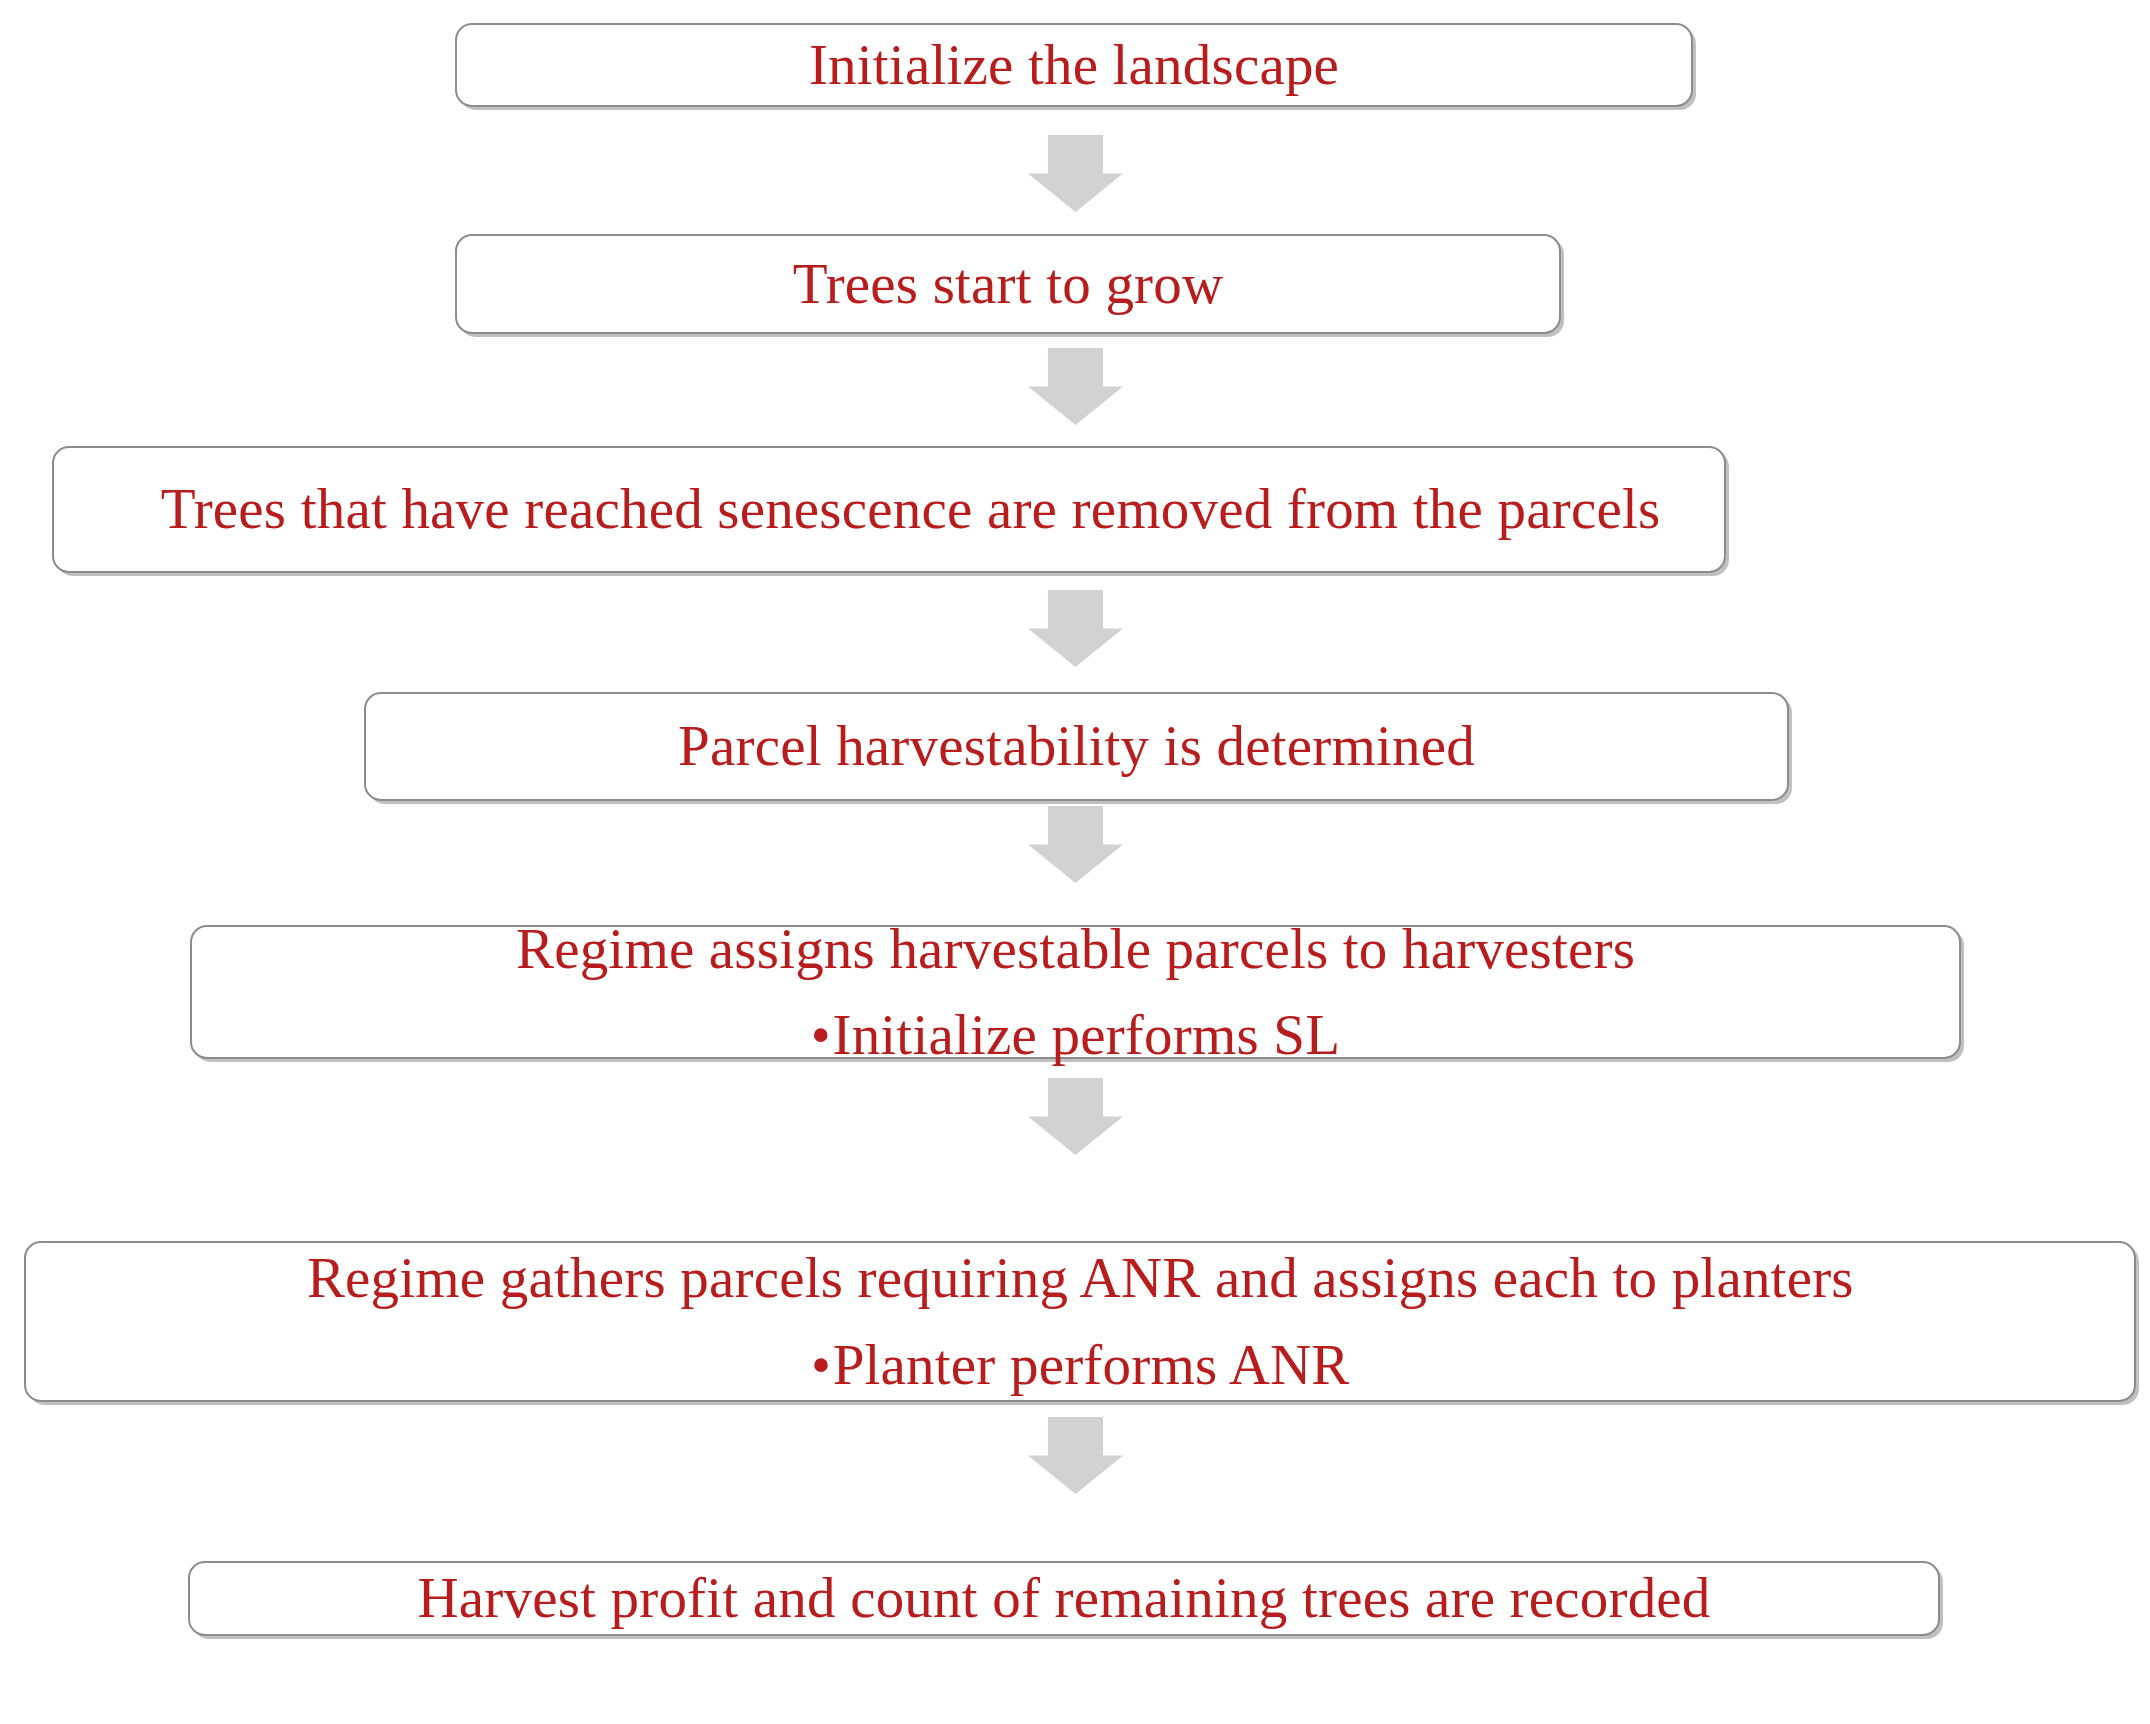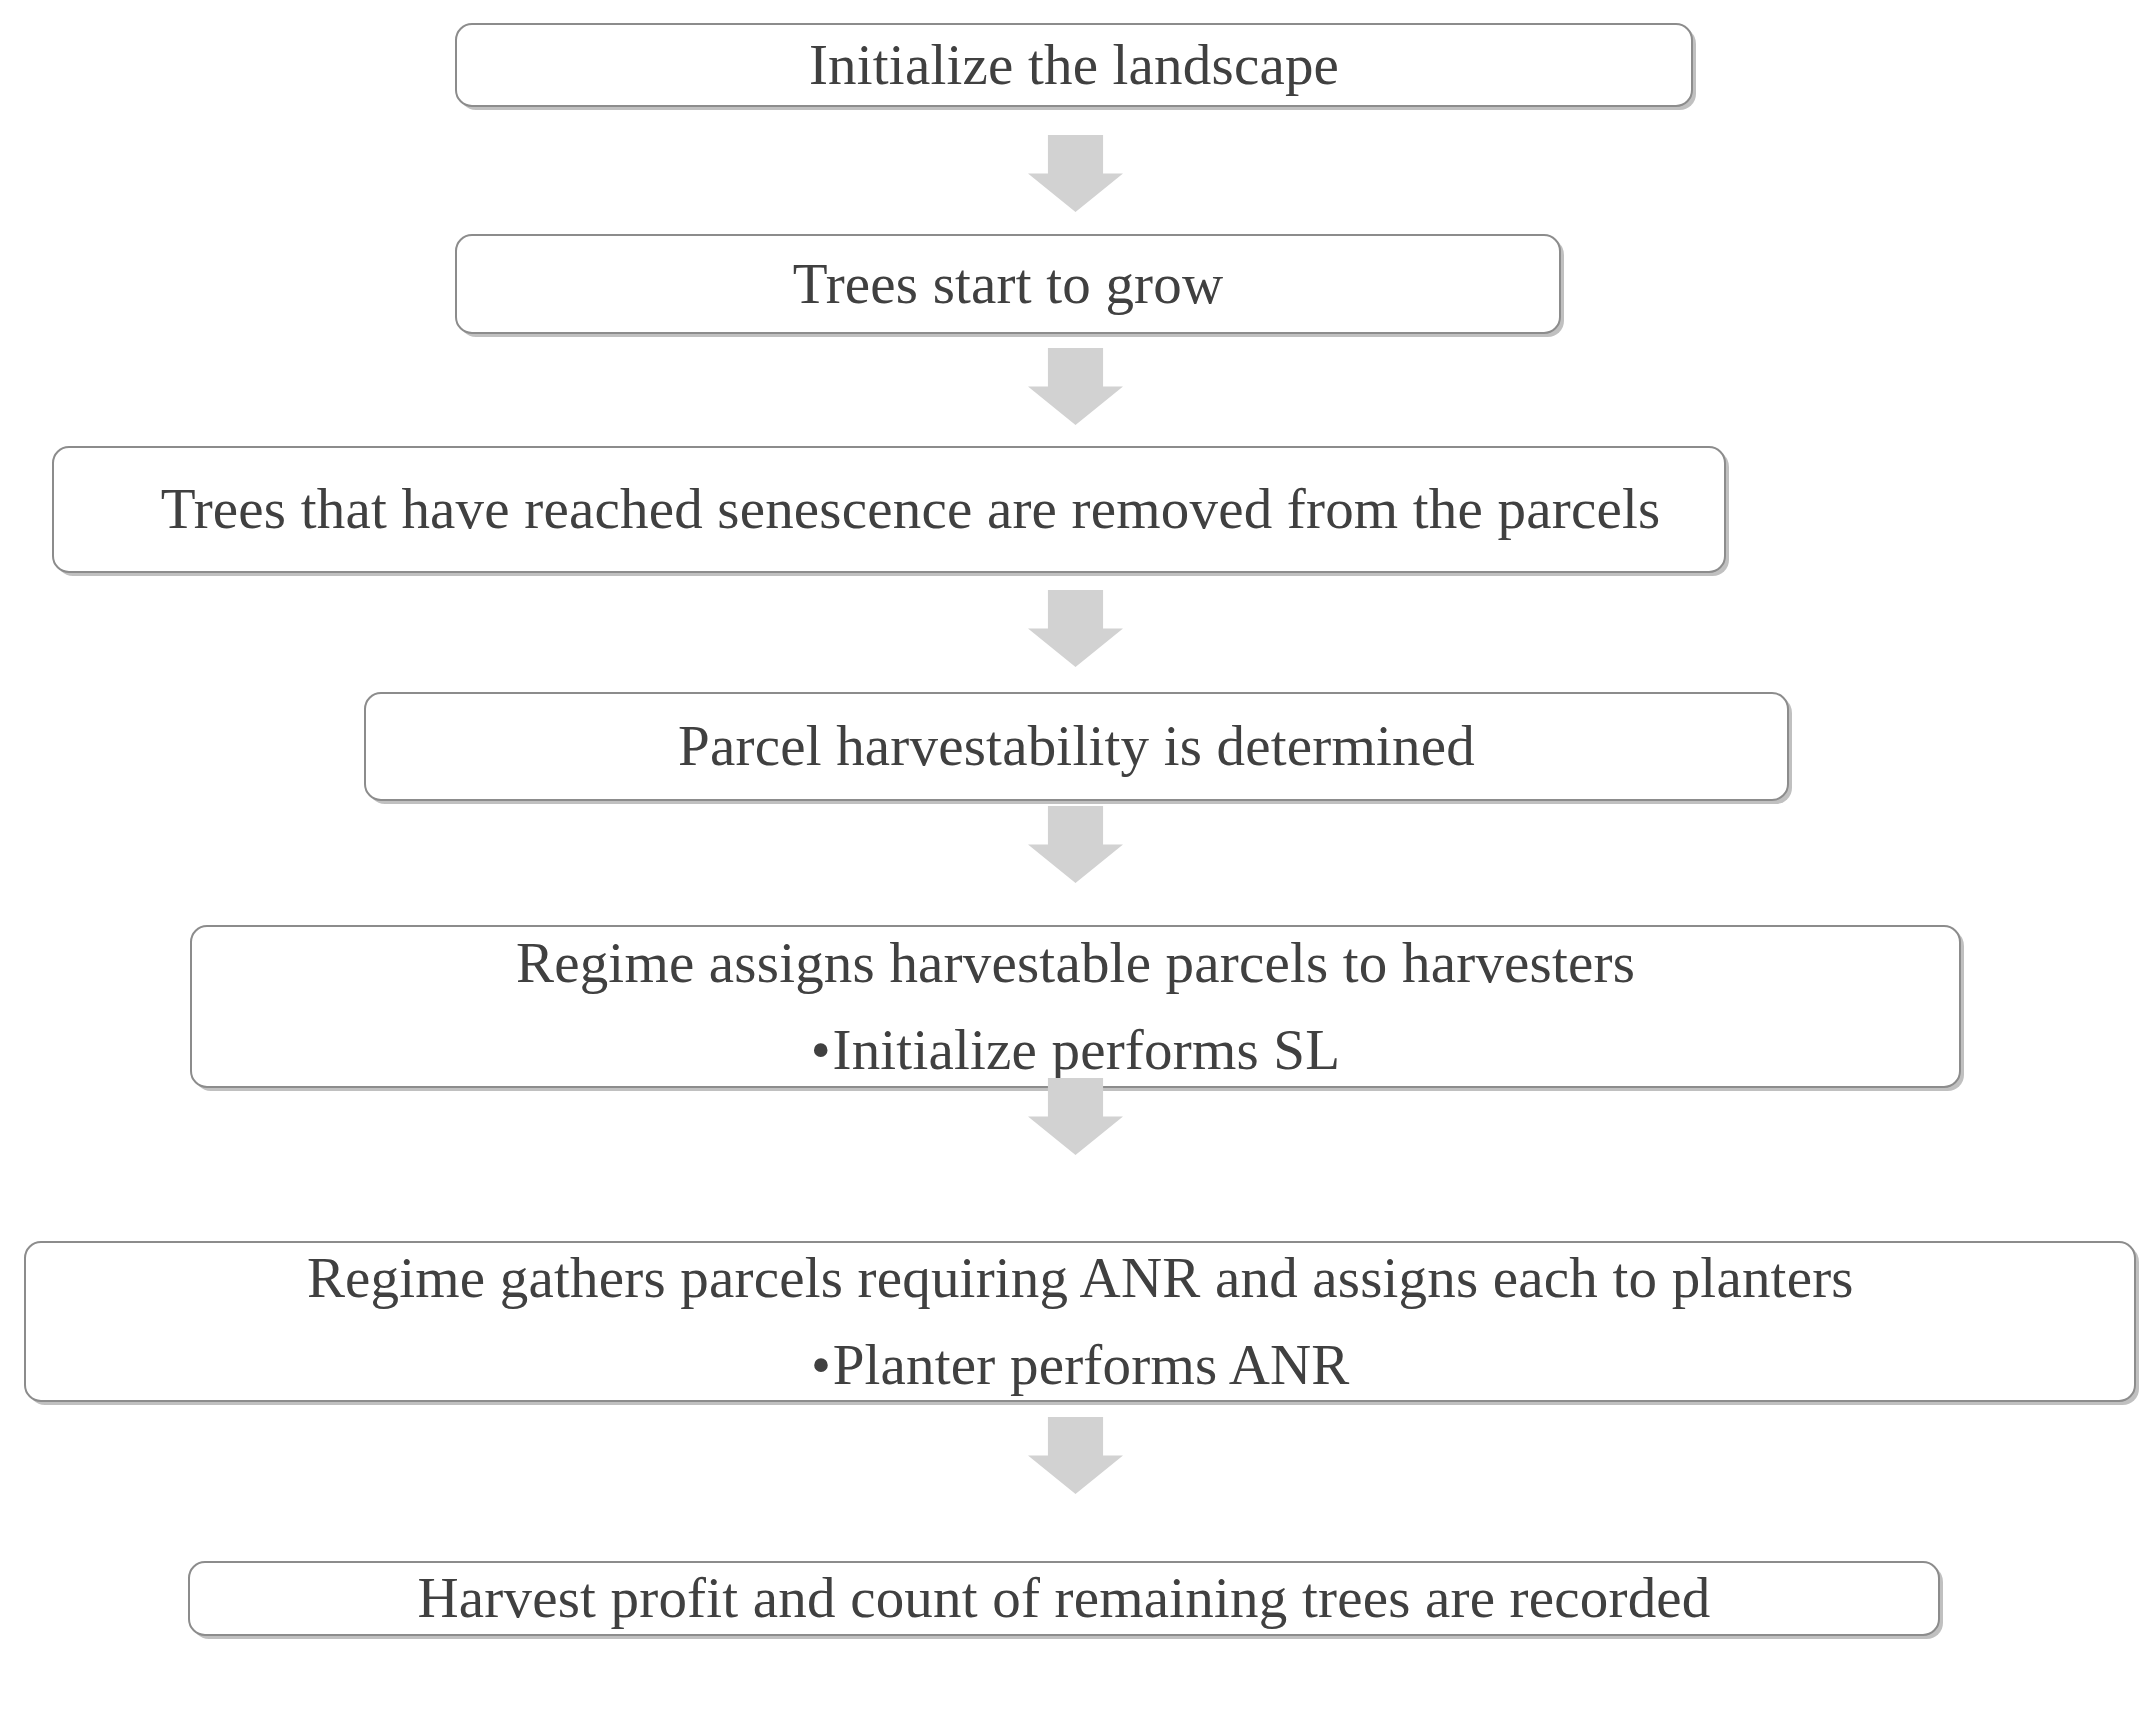--- a/index.html
+++ b/index.html
@@ -31,21 +31,21 @@
     display: flex;
     flex-direction: column;
     align-items: center;
     justify-content: center;
   }
 
   .node-line {
     display: block;
     width: 100%;
     text-align: center;
-    color: #404040;
+    color: #b91c1c;
     font-size: 57px;
     line-height: 1.16;
     white-space: nowrap;
     letter-spacing: 0.2px;
   }
 
   .node-line.bullet::before {
     content: "\2022";
     font-size: 57px;
     line-height: 1;
@@ -54,21 +54,21 @@
 
   .node.two-line .node-line:first-child {
     margin-bottom: 20px;
   }
 
   
   #node-1 { left: 455px;  top: 23px;   width: 1238px; height: 84px; }
   #node-2 { left: 455px;  top: 234px;  width: 1106px; height: 100px; }
   #node-3 { left: 52px;   top: 446px;  width: 1674px; height: 127px; padding-left: 43px; }
   #node-4 { left: 364px;  top: 692px;  width: 1425px; height: 109px; }
-  #node-5 { left: 190px;  top: 925px; width: 1771px; height: 163px; justify-content: center; }
+  #node-5 { left: 190px;  top: 925px; width: 1771px; height: 134px; justify-content: center; }
   #node-6 { left: 15.3px;   top: 1241px; width: 2112px; height: 161px; margin-left: 9px; }
   #node-7 { left: 188px;  top: 1561px; width: 1752px; height: 75px; }
 
   
   .arrow {
     position: absolute;
     width: 95px;
     height: 77px;
     left: 1028px;
   }

